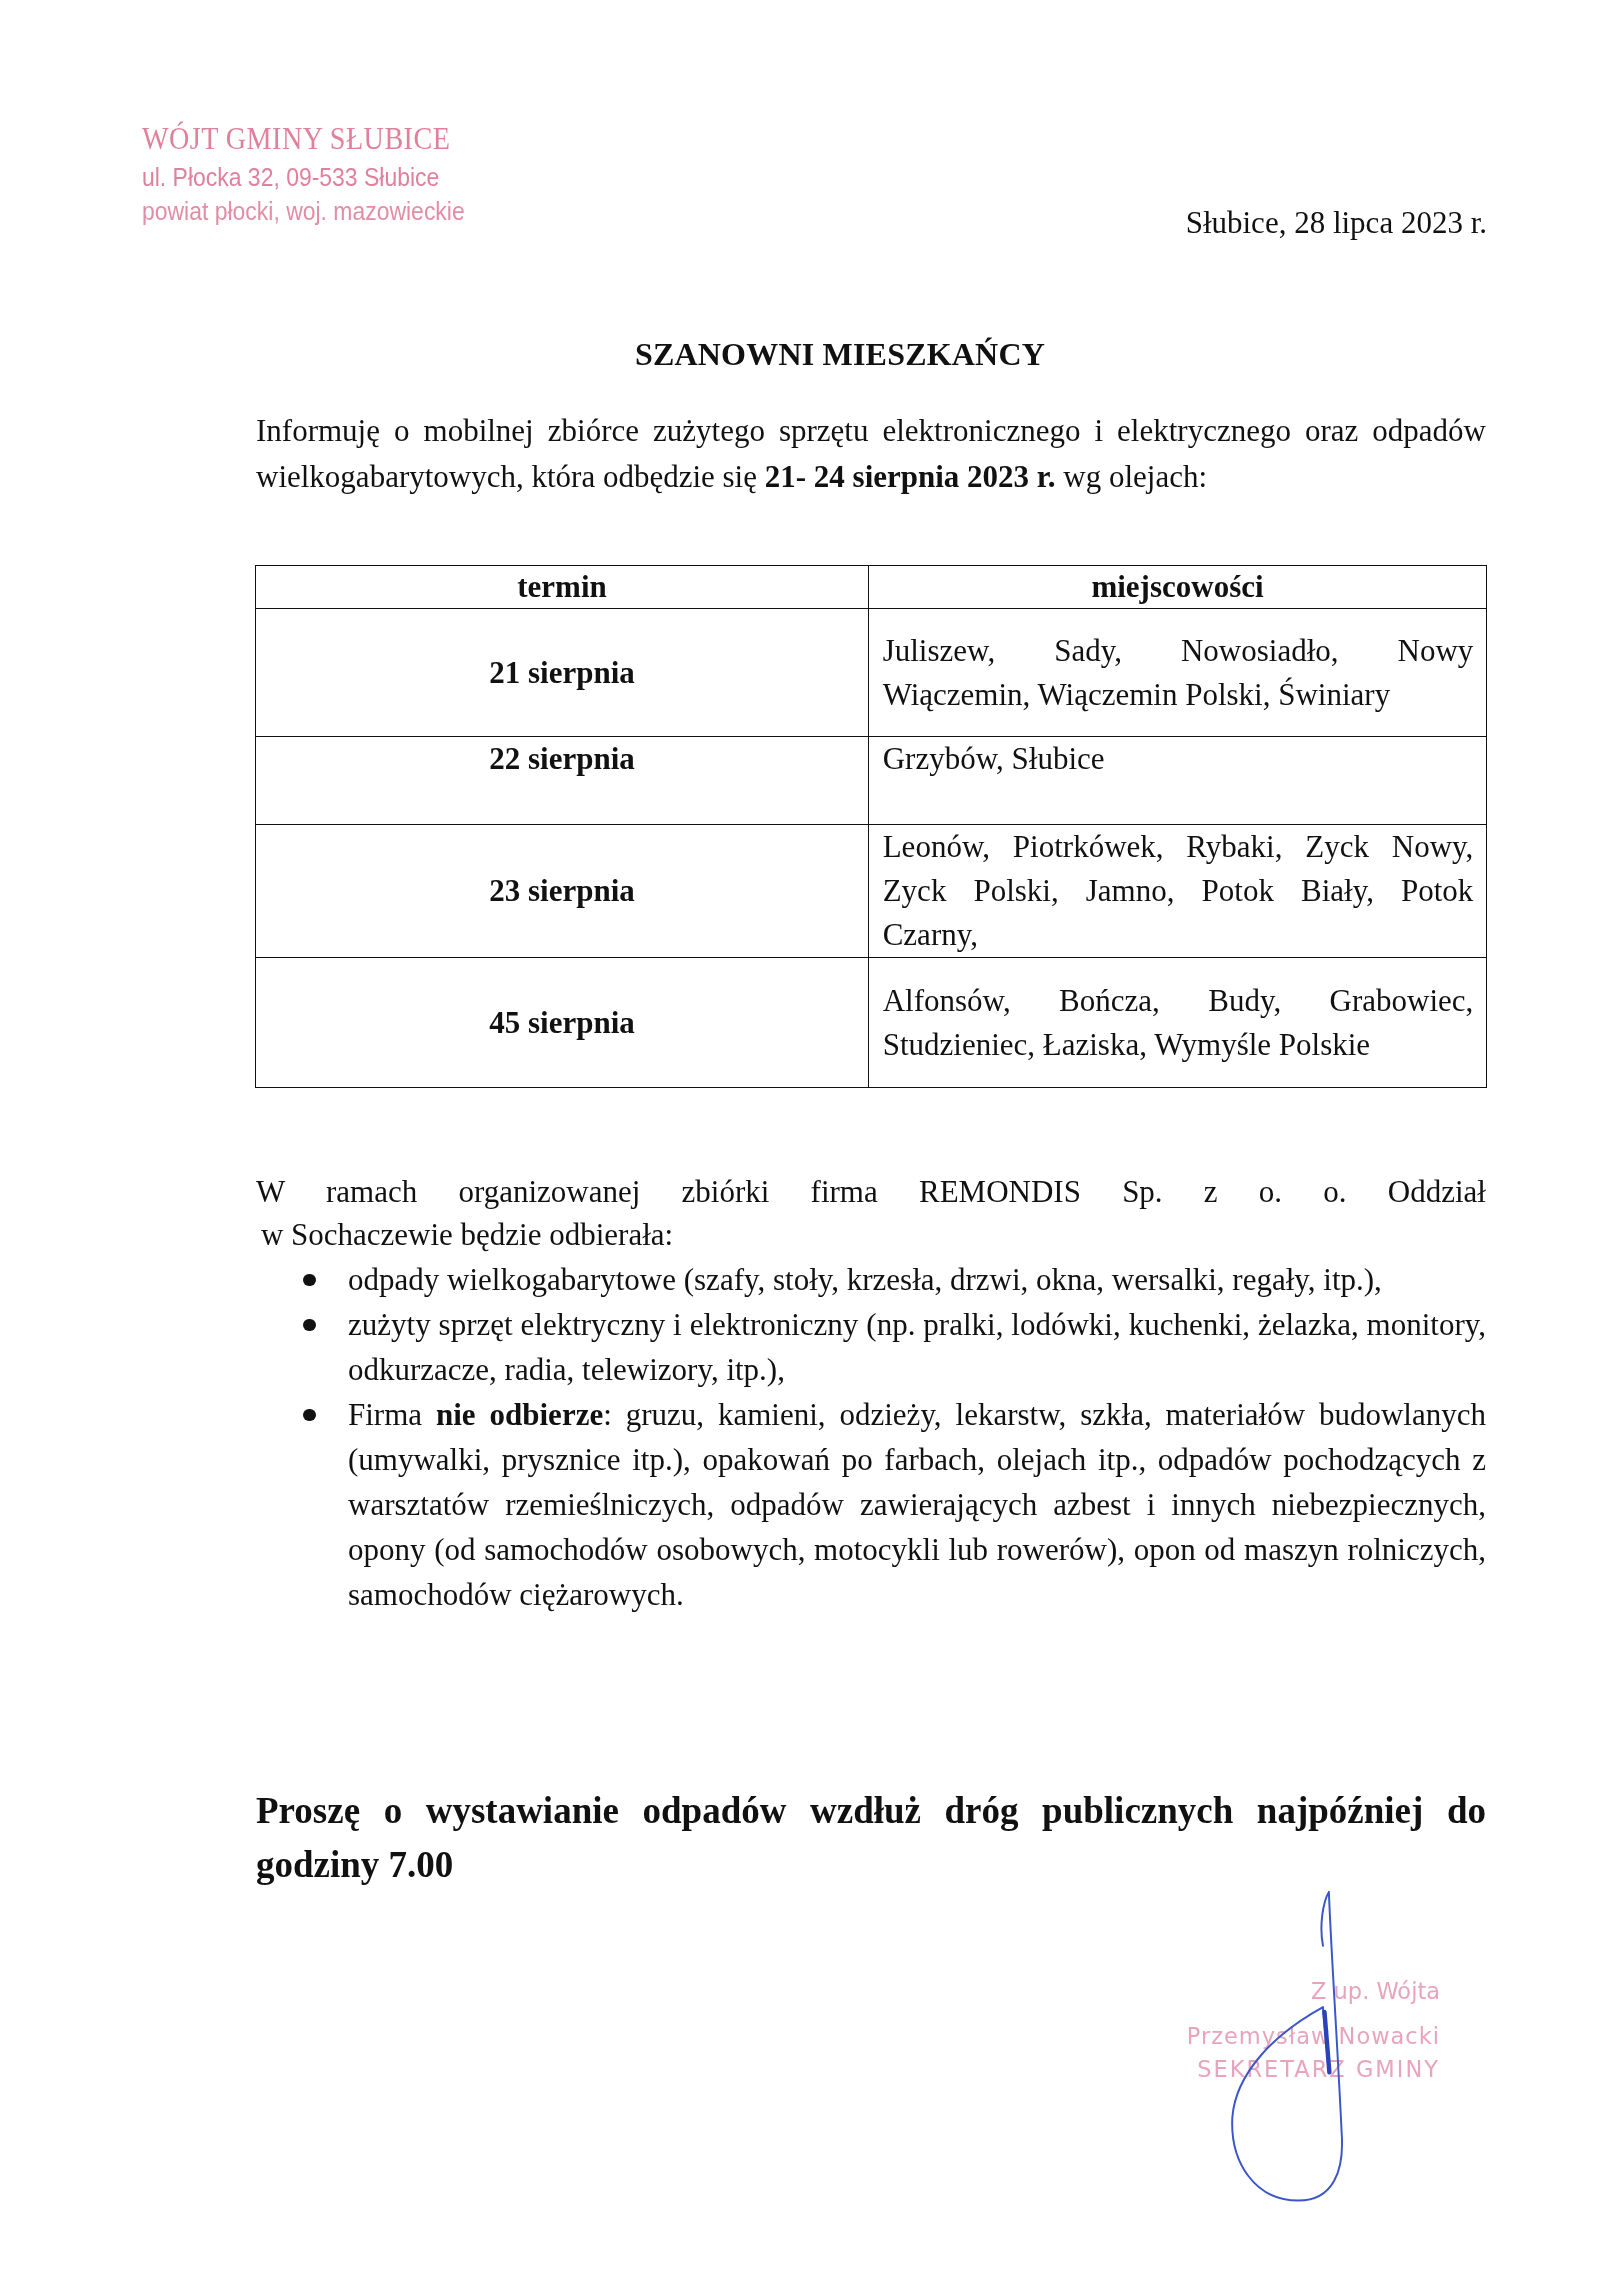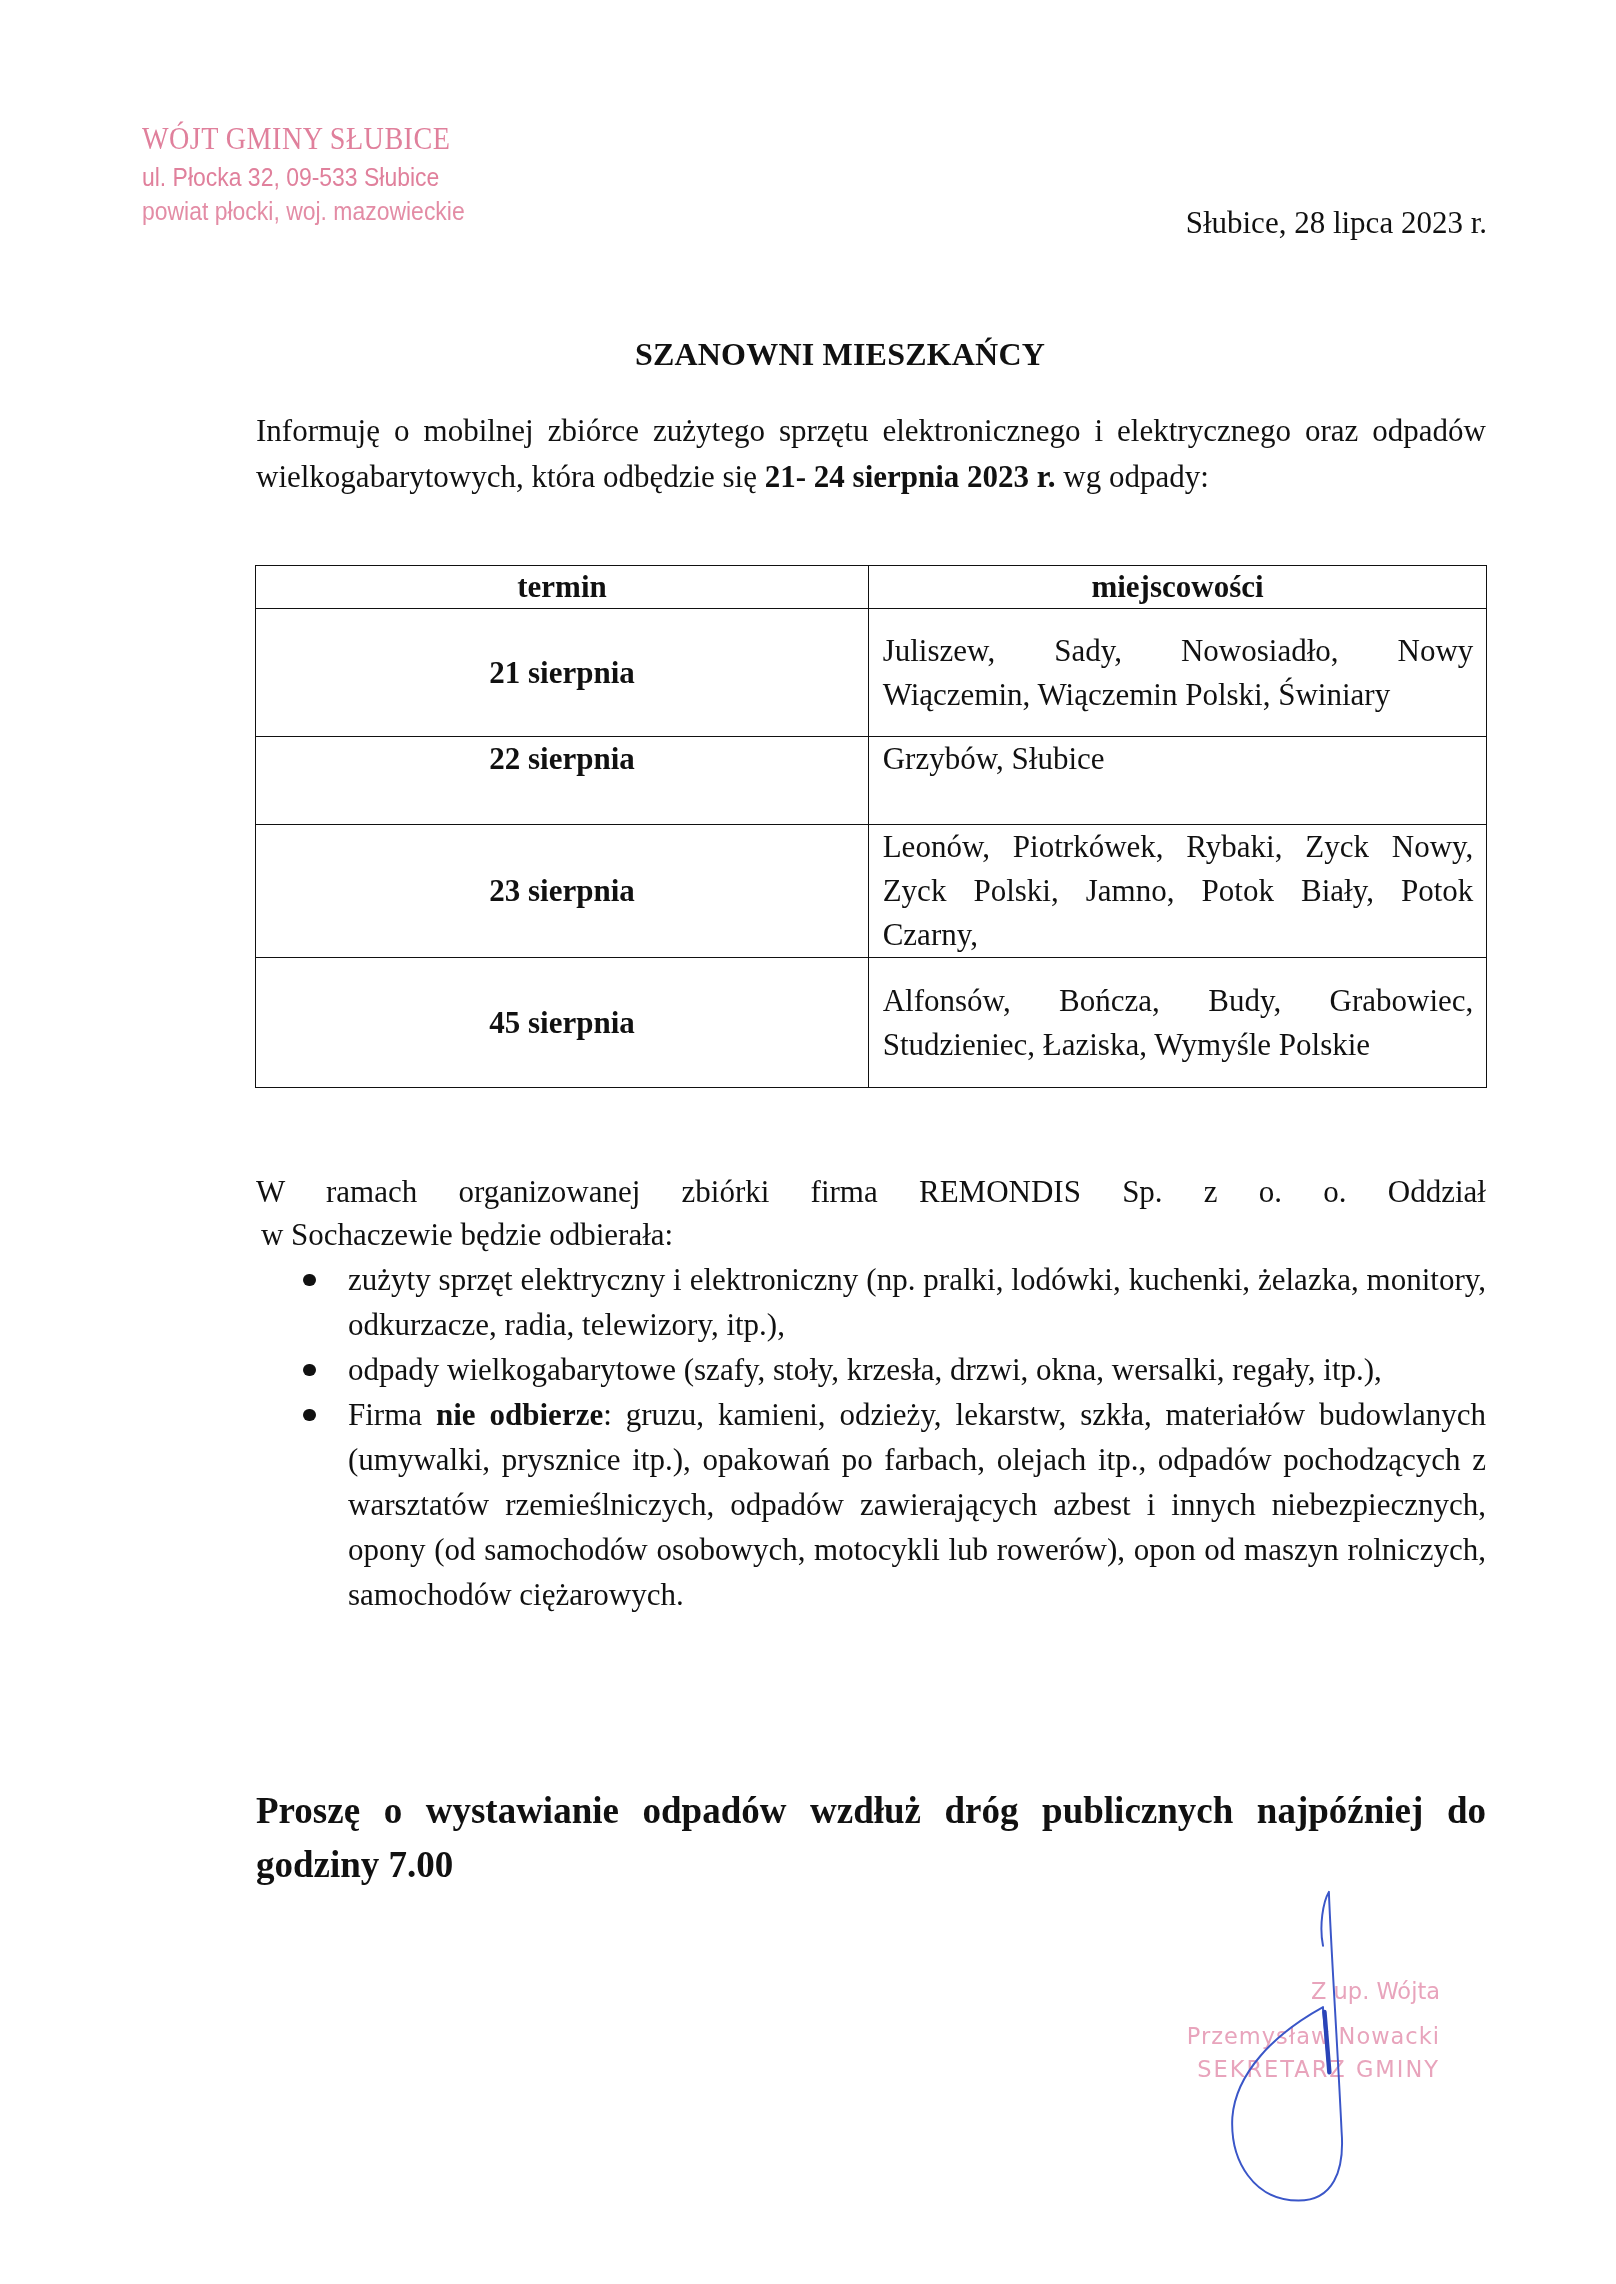--- a/index.html
+++ b/index.html
@@ -200,21 +200,21 @@
 <div class="abs stamp-head">
   <span class="l1">WÓJT GMINY SŁUBICE</span>
   <span class="l2">ul. Płocka 32, 09-533 Słubice</span>
   <span class="l3">powiat płocki, woj. mazowieckie</span>
 </div>
 
 <div class="abs date-line">Słubice, 28 lipca 2023 r.</div>
 
 <div class="abs doc-title">SZANOWNI MIESZKAŃCY</div>
 
-<div class="abs intro"><span>Informuję o mobilnej zbiórce zużytego sprzętu elektronicznego i elektrycznego oraz odpadów wielkogabarytowych, która odbędzie się </span><b>21- 24 sierpnia 2023 r.</b><span> wg odpady:</span></div>
+<div class="abs intro"><span>Informuję o mobilnej zbiórce zużytego sprzętu elektronicznego i elektrycznego oraz odpadów wielkogabarytowych, która odbędzie się </span><b>21- 24 sierpnia 2023 r.</b><span> wg olejach:</span></div>
 
 <table class="abs schedule">
   <colgroup>
       <col class="c1">
       <col class="c2">
     </colgroup>
   <thead>
     <tr>
       <th>termin</th>
       <th>miejscowości</th>
@@ -241,25 +241,25 @@
 </table>
 
 <div class="abs body-para">
   <div style="text-align-last: justify;">W ramach organizowanej zbiórki firma REMONDIS Sp. z o. o. Oddział</div>
   <div class="line2">w Sochaczewie będzie odbierała:</div>
 </div>
 
 <ul class="abs bullets">
   <li>
     <span class="bullet-dot"></span>
-    <span>zużyty sprzęt elektryczny i elektroniczny (np. pralki, lodówki, kuchenki, żelazka, monitory, odkurzacze, radia, telewizory, itp.),</span>
+    <span>odpady wielkogabarytowe (szafy, stoły, krzesła, drzwi, okna, wersalki, regały, itp.),</span>
   </li>
   <li>
     <span class="bullet-dot"></span>
-    <span>odpady wielkogabarytowe (szafy, stoły, krzesła, drzwi, okna, wersalki, regały, itp.),</span>
+    <span>zużyty sprzęt elektryczny i elektroniczny (np. pralki, lodówki, kuchenki, żelazka, monitory, odkurzacze, radia, telewizory, itp.),</span>
   </li>
   <li>
     <span class="bullet-dot"></span><span>Firma </span><span class="u">nie odbierze</span><span>: gruzu, kamieni, odzieży, lekarstw, szkła, materiałów budowlanych (umywalki, prysznice itp.), opakowań po farbach, olejach itp., odpadów pochodzących z warsztatów rzemieślniczych, odpadów zawierających azbest i innych niebezpiecznych, opony (od samochodów osobowych, motocykli lub rowerów), opon od maszyn rolniczych, samochodów ciężarowych.</span>
   </li>
 </ul>
 
 <div class="abs closing">Proszę o wystawianie odpadów wzdłuż dróg publicznych najpóźniej do godziny 7.00</div>
 
 <div class="abs stamp-sign">
   <span class="s1">Z up. Wójta</span>

